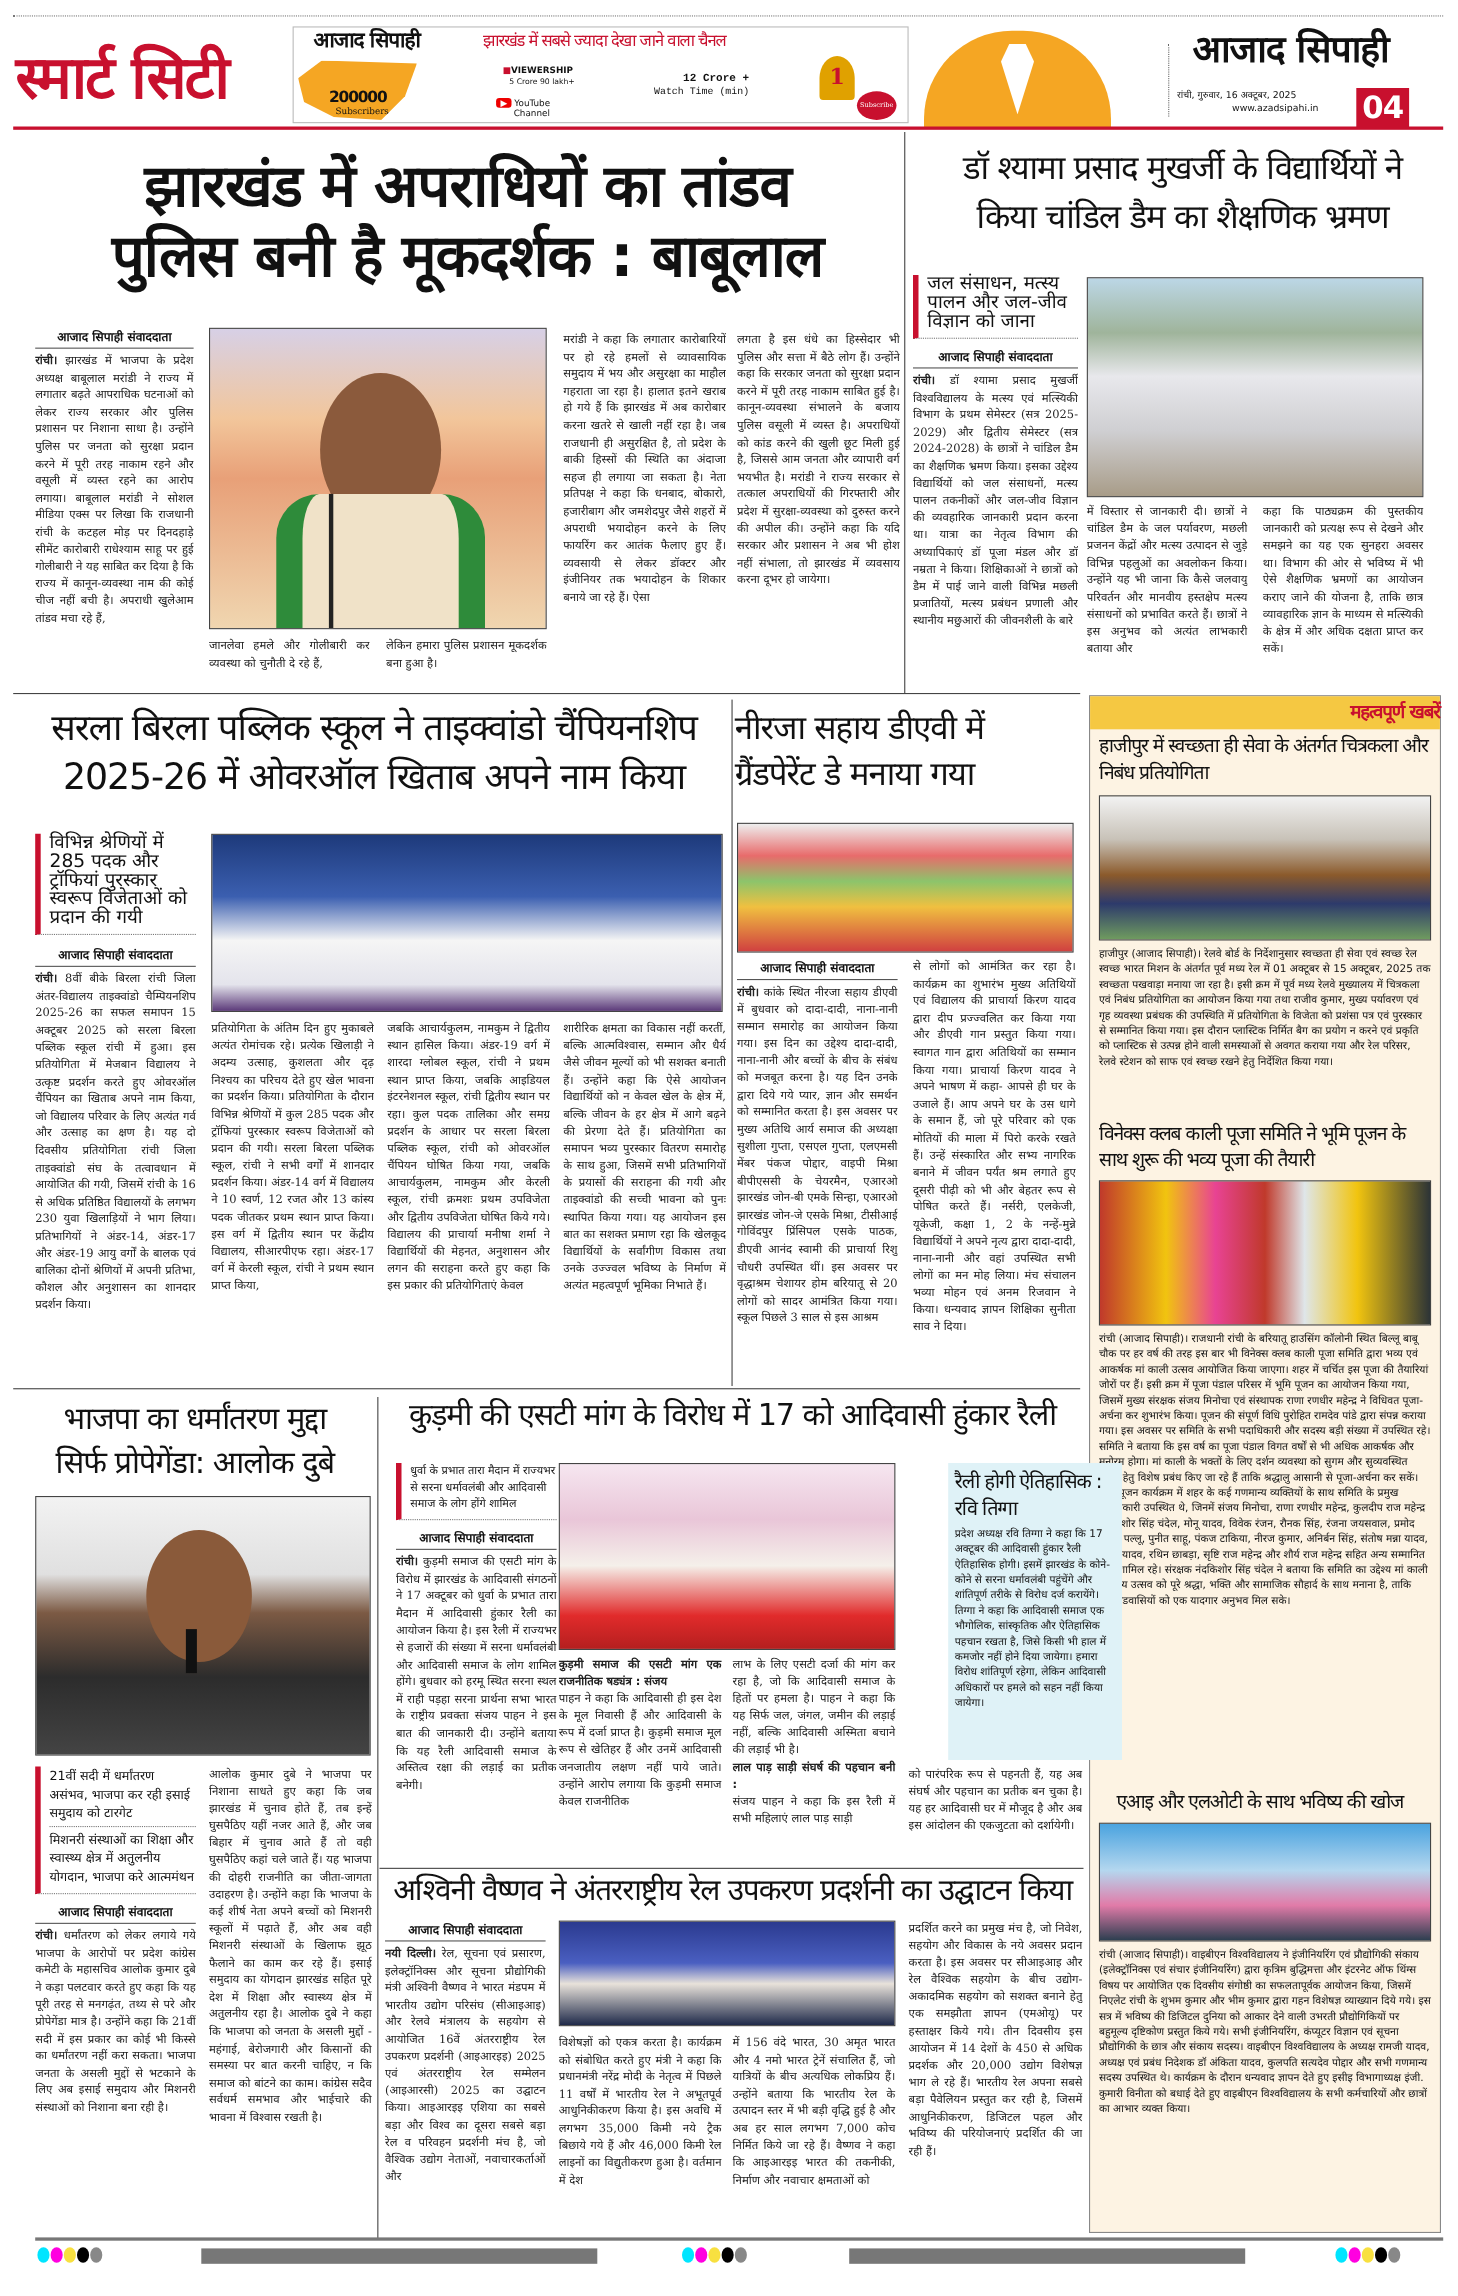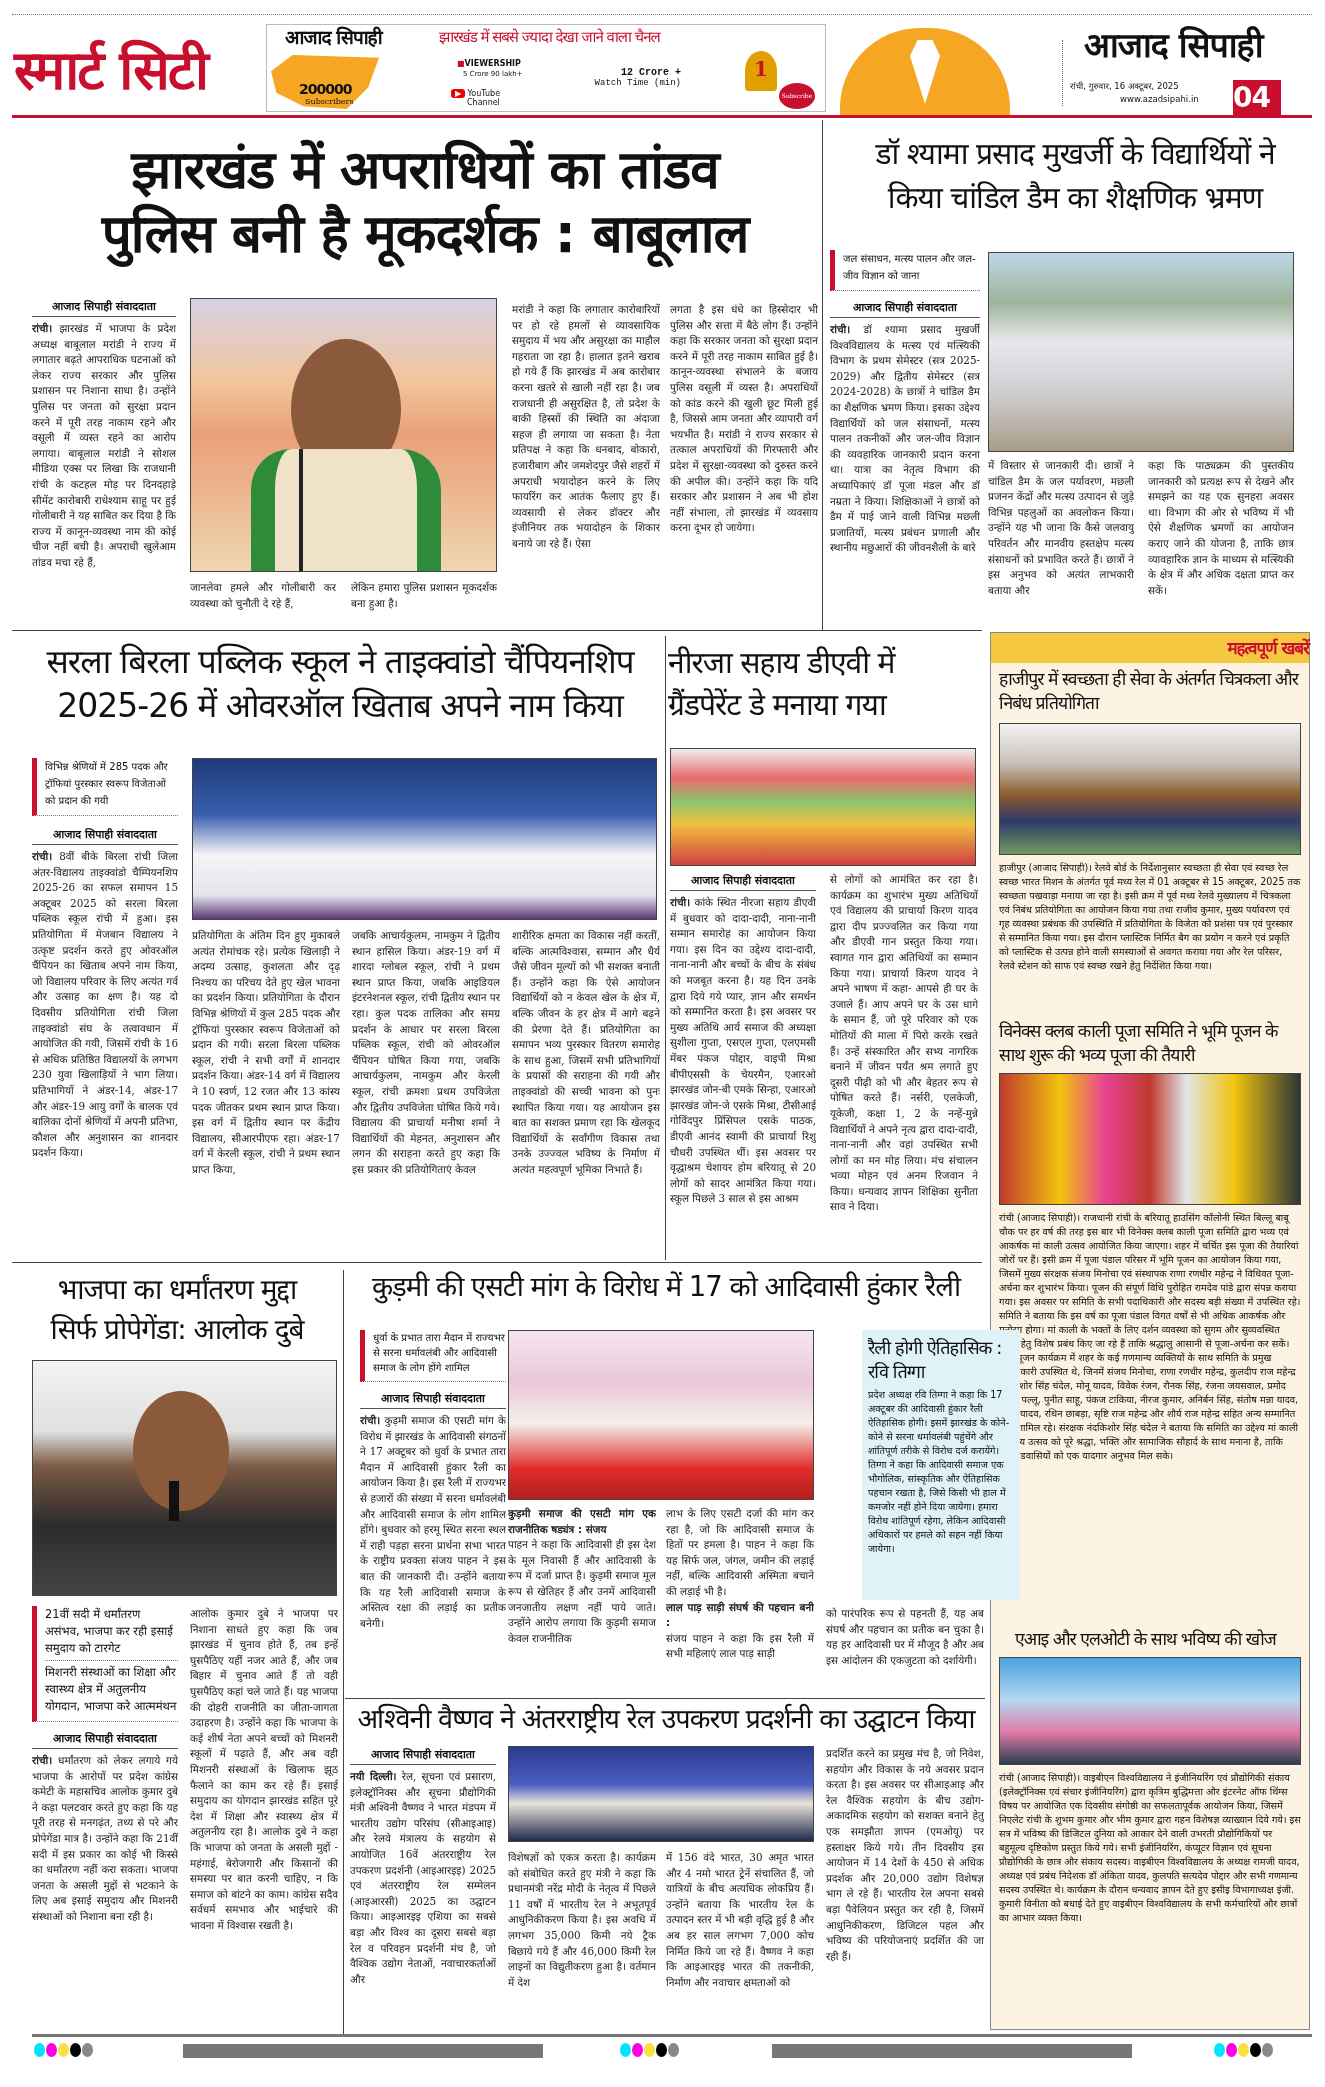--- a/index.html
+++ b/index.html
@@ -3,21 +3,21 @@
 <meta charset="utf-8">
 <style>
 *{box-sizing:border-box;margin:0;padding:0}
 html,body{width:1325px;height:2087px;background:#fff;overflow:hidden}
 body{font-family:"DejaVu Serif",serif;color:#111;position:relative}
 .abs{position:absolute}
 .hl{font-family:"DejaVu Sans",sans-serif;font-weight:bold;color:#111;line-height:1.15;letter-spacing:-1px}
 .txt{font-size:10.4px;line-height:15.6px;text-align:justify;color:#222;overflow:hidden}
 .txt b{font-weight:bold}
 .byline{font-family:"DejaVu Sans",sans-serif;font-size:11px;font-weight:bold;text-align:center;border-bottom:1px solid #555;padding-bottom:3px;margin-bottom:4px}
-.kicker{border-left:5px solid #c8102e;padding-left:8px;font-family:"DejaVu Sans",sans-serif;font-size:10px;line-height:17px;border-bottom:1px dotted #777;padding-bottom:6px}
+.kicker{border-left:5px solid #c8102e;padding-left:8px;font-family:"DejaVu Sans",sans-serif;font-size:17px;line-height:17px;border-bottom:1px dotted #777;padding-bottom:6px}
 .photo{border:1px solid #444;overflow:hidden}
 .vrule{position:absolute;width:1px;background:#444}
 .hrule{position:absolute;height:1px;background:#444}
 .side{background:#fdf3e3;border:1px solid #888}
 .regdot{display:inline-block;width:11px;height:14px;border-radius:50%;margin-right:1px}
 </style>
 </head>
 <body>
 
 <div class="hrule" style="left:12px;top:14px;width:1300px;border-top:1px dotted #777;background:none"></div>
@@ -41,21 +41,21 @@
 </div>
 
 <div class="abs" style="left:840px;top:28px;width:170px;height:88px;background:#f5a623;border-radius:80px 80px 0 0">
   <div class="abs" style="left:70px;top:12px;width:30px;height:64px;background:#fff;clip-path:polygon(50% 100%,0 25%,25% 0,75% 0,100% 25%)"></div>
 </div>
 
 <div class="vrule" style="left:1062px;top:40px;height:66px;background:none;border-left:1px dotted #666"></div>
 <div class="abs hl" style="left:1084px;top:26px;font-size:34px">आजाद सिपाही</div>
 <div class="abs" style="left:1070px;top:80px;font-family:'DejaVu Sans',sans-serif;font-size:8.5px">रांची, गुरुवार, 16 अक्टूबर, 2025</div>
 <div class="abs" style="left:1120px;top:94px;font-family:'DejaVu Sans',sans-serif;font-size:8.5px">www.azadsipahi.in</div>
-<div class="abs hl" style="left:1233px;top:80px;width:48px;height:36px;background:#c8102e;color:#fff;font-size:28px;text-align:left;line-height:36px">04</div>
+<div class="abs hl" style="left:1233px;top:80px;width:48px;height:36px;background:#c8102e;color:#fff;font-size:28px;text-align:center;line-height:36px">04</div>
 <div class="hrule" style="left:12px;top:115px;width:1300px;height:3px;background:#c8102e"></div>
 
 <div class="abs hl" style="left:30px;top:138px;width:790px;font-size:53px;text-align:center;line-height:64px">
   <div>झारखंड में अपराधियों का तांडव</div>
     <div>पुलिस बनी है मूकदर्शक : बाबूलाल</div>
 </div>
 <div class="abs" style="left:32px;top:298px;width:144px">
   <div class="byline">आजाद सिपाही संवाददाता</div>
   <div class="txt" style="height:308px"><b>रांची।</b> <span>झारखंड में भाजपा के प्रदेश अध्यक्ष बाबूलाल मरांडी ने राज्य में लगातार बढ़ते आपराधिक घटनाओं को लेकर राज्य सरकार और पुलिस प्रशासन पर निशाना साधा है। उन्होंने पुलिस पर जनता को सुरक्षा प्रदान करने में पूरी तरह नाकाम रहने और वसूली में व्यस्त रहने का आरोप लगाया। बाबूलाल मरांडी ने सोशल मीडिया एक्स पर लिखा कि राजधानी रांची के कटहल मोड़ पर दिनदहाड़े सीमेंट कारोबारी राधेश्याम साहू पर हुई गोलीबारी ने यह साबित कर दिया है कि राज्य में कानून-व्यवस्था नाम की कोई चीज नहीं बची है। अपराधी खुलेआम तांडव मचा रहे हैं,</span></div>
 </div>

